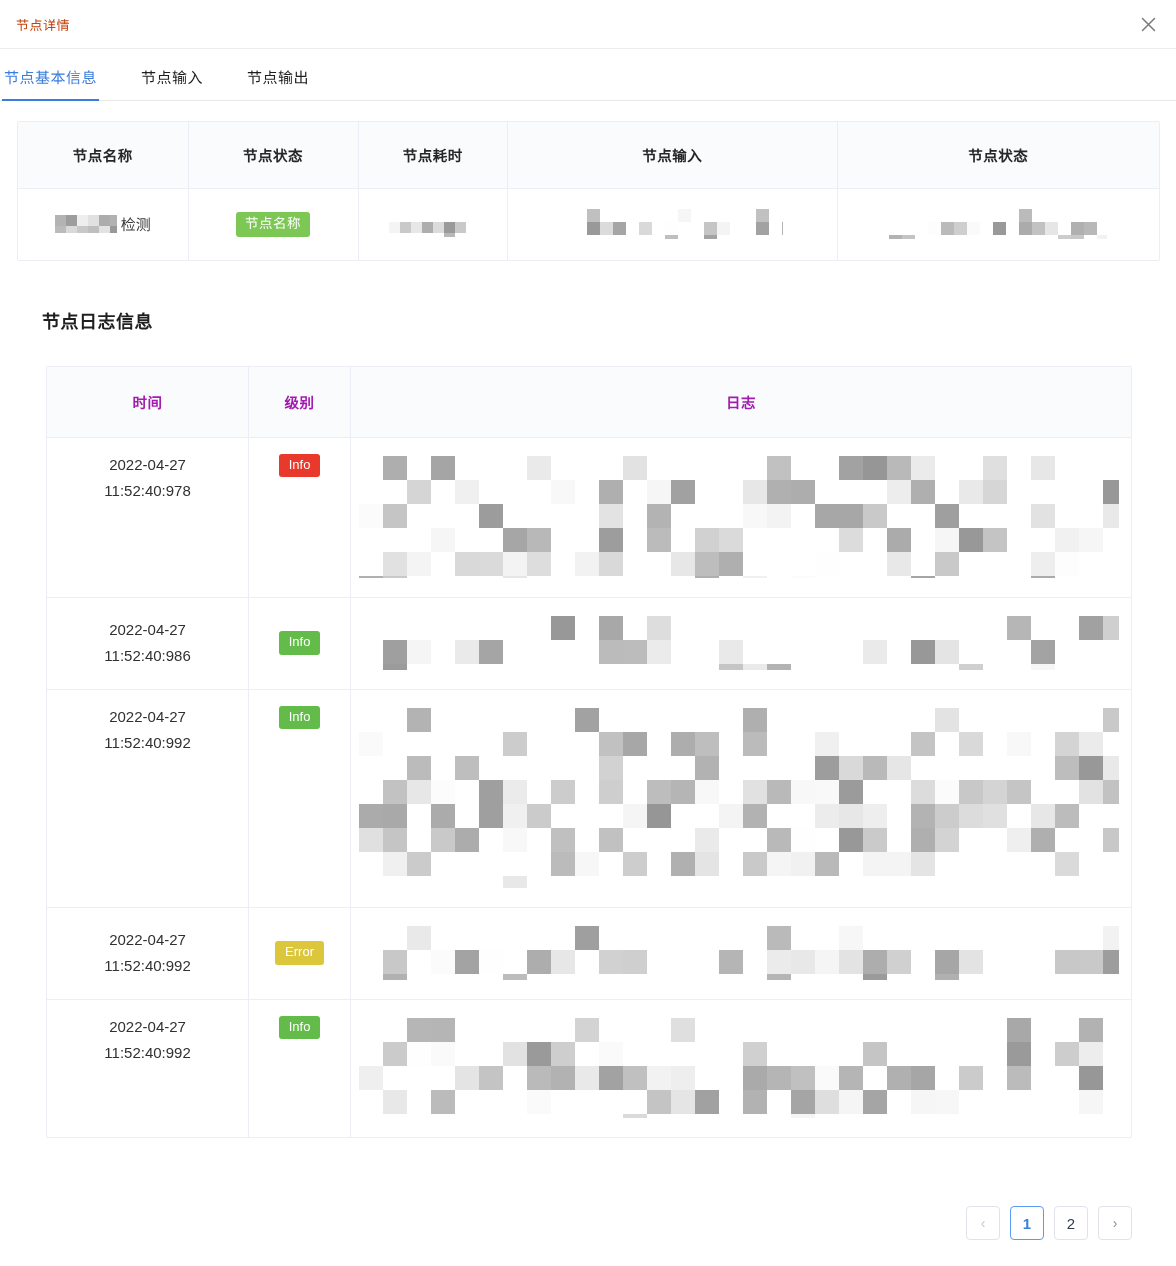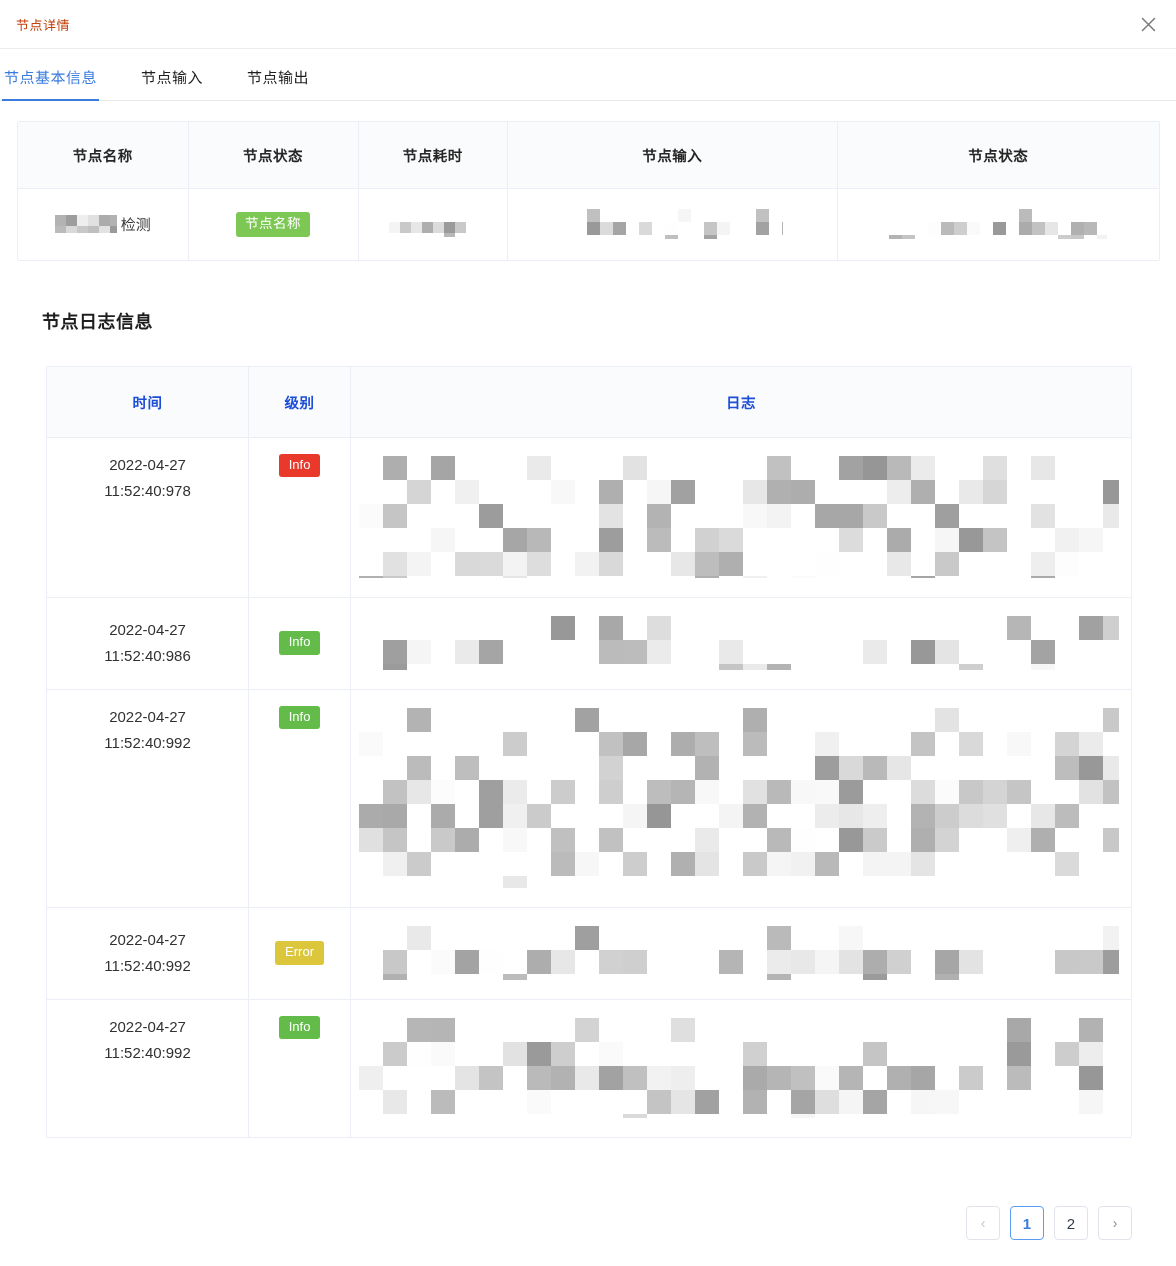--- a/index.html
+++ b/index.html
@@ -150,21 +150,21 @@
   }
   table.log-table {
     width: 100%;
     border-collapse: collapse;
     table-layout: fixed;
   }
   table.log-table th {
     background: #fafbfc;
     font-size: 14.5px;
     font-weight: bold;
-    color: #1d4ed8;
+    color: #a21caf;
     height: 70px;
     border-right: 1px solid #ebeef5;
     border-bottom: 1px solid #ebeef5;
     text-align: center;
     letter-spacing: .5px;
   }
   table.log-table th:last-child { border-right: none; }
   table.log-table td {
     border-right: 1px solid #ebeef5;
     border-bottom: 1px solid #ebeef5;

